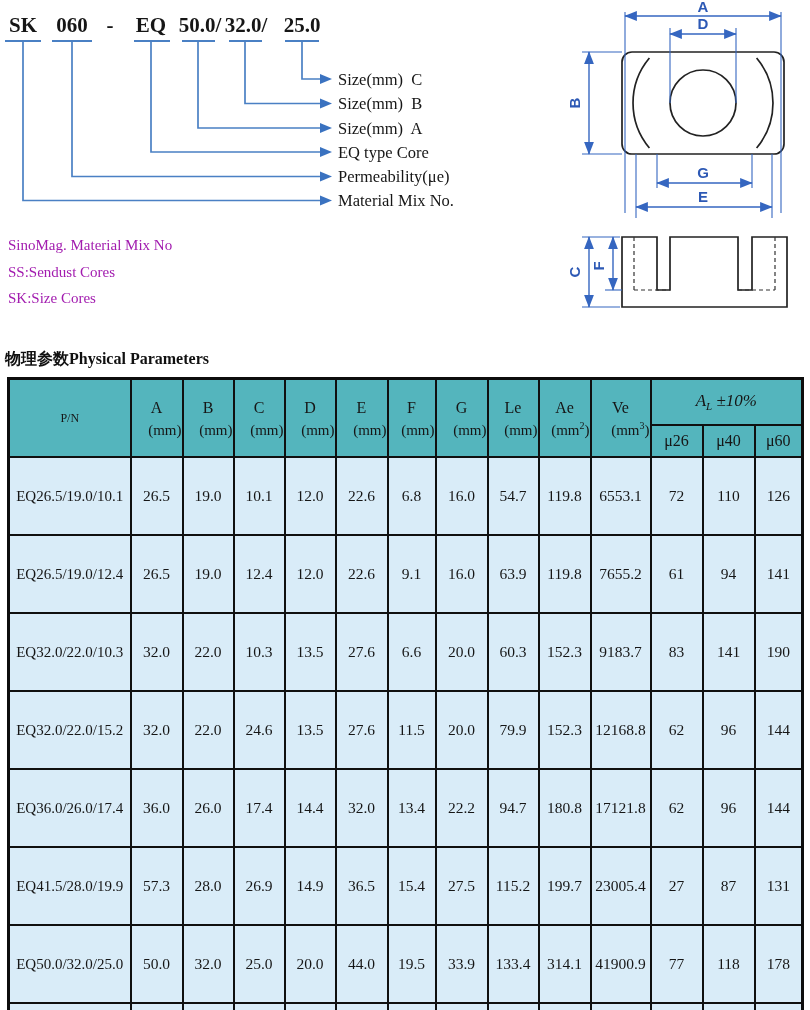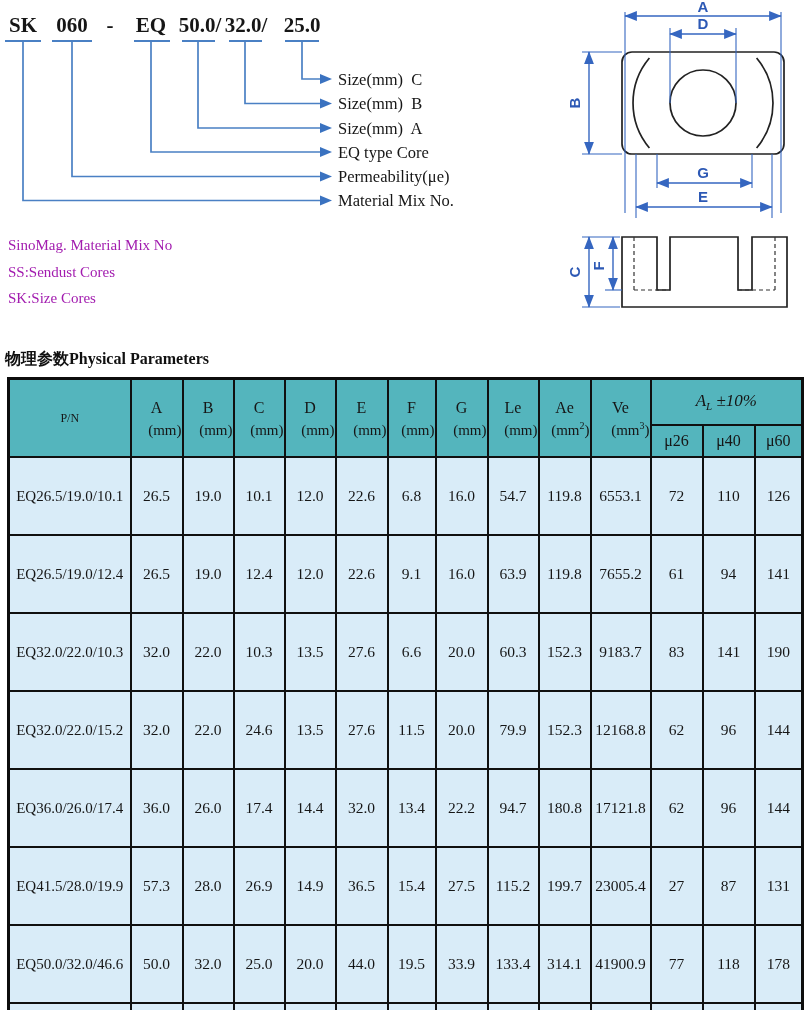--- a/index.html
+++ b/index.html
@@ -308,21 +308,21 @@
           <td>15.4</td>
           <td>27.5</td>
           <td>115.2</td>
           <td>199.7</td>
           <td>23005.4</td>
           <td>27</td>
           <td>87</td>
           <td>131</td>
         </tr>
         <tr>
-          <td class="pn">EQ50.0/32.0/46.6</td>
+          <td class="pn">EQ50.0/32.0/25.0</td>
           <td>50.0</td>
           <td>32.0</td>
           <td>25.0</td>
           <td>20.0</td>
           <td>44.0</td>
           <td>19.5</td>
           <td>33.9</td>
           <td>133.4</td>
           <td>314.1</td>
           <td>41900.9</td>

